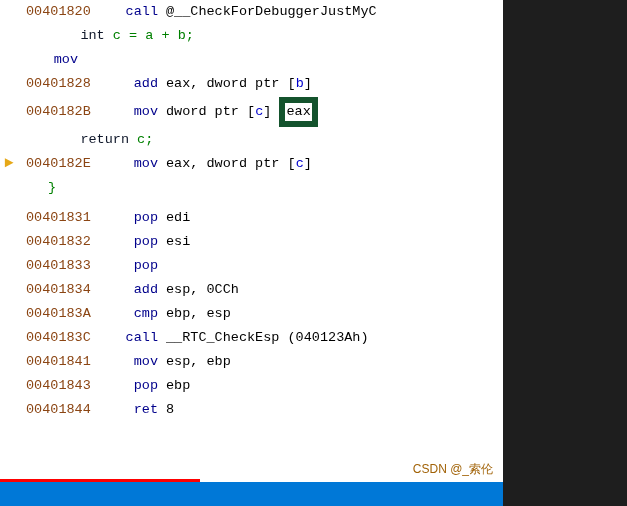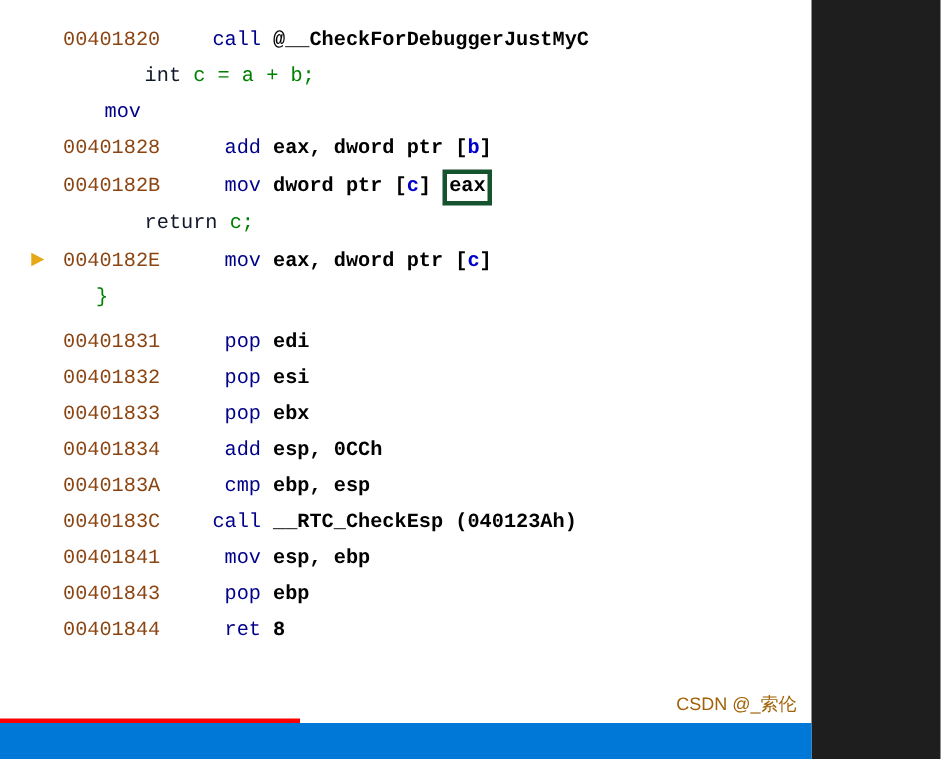--- a/index.html
+++ b/index.html
@@ -8,23 +8,23 @@
       font-family: 'Courier New', Courier, monospace;
       font-size: 13px;
       color: #d4d4d4;
       width: 627px;
       min-height: 506px;
       overflow: hidden;
     }
     .code-view {
       background: #ffffff;
       color: #000000;
-      width: 541px;
+      width: 503px;
       min-height: 506px;
-      padding: 16px;
+      padding: 0;
       position: relative;
     }
     .code-line {
       display: flex;
       align-items: baseline;
       padding: 1px 0 1px 0;
       line-height: 22px;
       white-space: nowrap;
       font-size: 13.5px;
       font-family: 'Courier New', Courier, monospace;
@@ -38,27 +38,26 @@
     .mnemonic {
       color: #00008B;
       min-width: 60px;
       padding-left: 8px;
       text-align: right;
     }
     .operands {
       color: #000000;
       padding-left: 8px;
       flex: 1;
-      font-weight: bold;
     }
     .operand-bracket {
       color: #0000cc;
     }
     .operand-highlight {
-      border: 3px solid #14532d;
+      border: 6px solid #14532d;
       padding: 0 1px;
       display: inline-block;
       line-height: 18px;
     }
     .source-line {
       color: #008000;
       padding-left: 30px;
       font-style: normal;
     }
     .source-keyword {
@@ -178,21 +177,20 @@
     <div class="arrow-col"></div>
     <span class="addr">00401832</span>
     <span class="mnemonic">pop</span>
     <span class="operands">esi</span>
   </div>
 
   <div class="code-line">
     <div class="arrow-col"></div>
     <span class="addr">00401833</span>
     <span class="mnemonic">pop</span>
-    <span class="operands">ebx</span>
   </div>
 
   <div class="code-line">
     <div class="arrow-col"></div>
     <span class="addr">00401834</span>
     <span class="mnemonic">add</span>
     <span class="operands">esp, 0CCh</span>
   </div>
 
   <div class="code-line">

